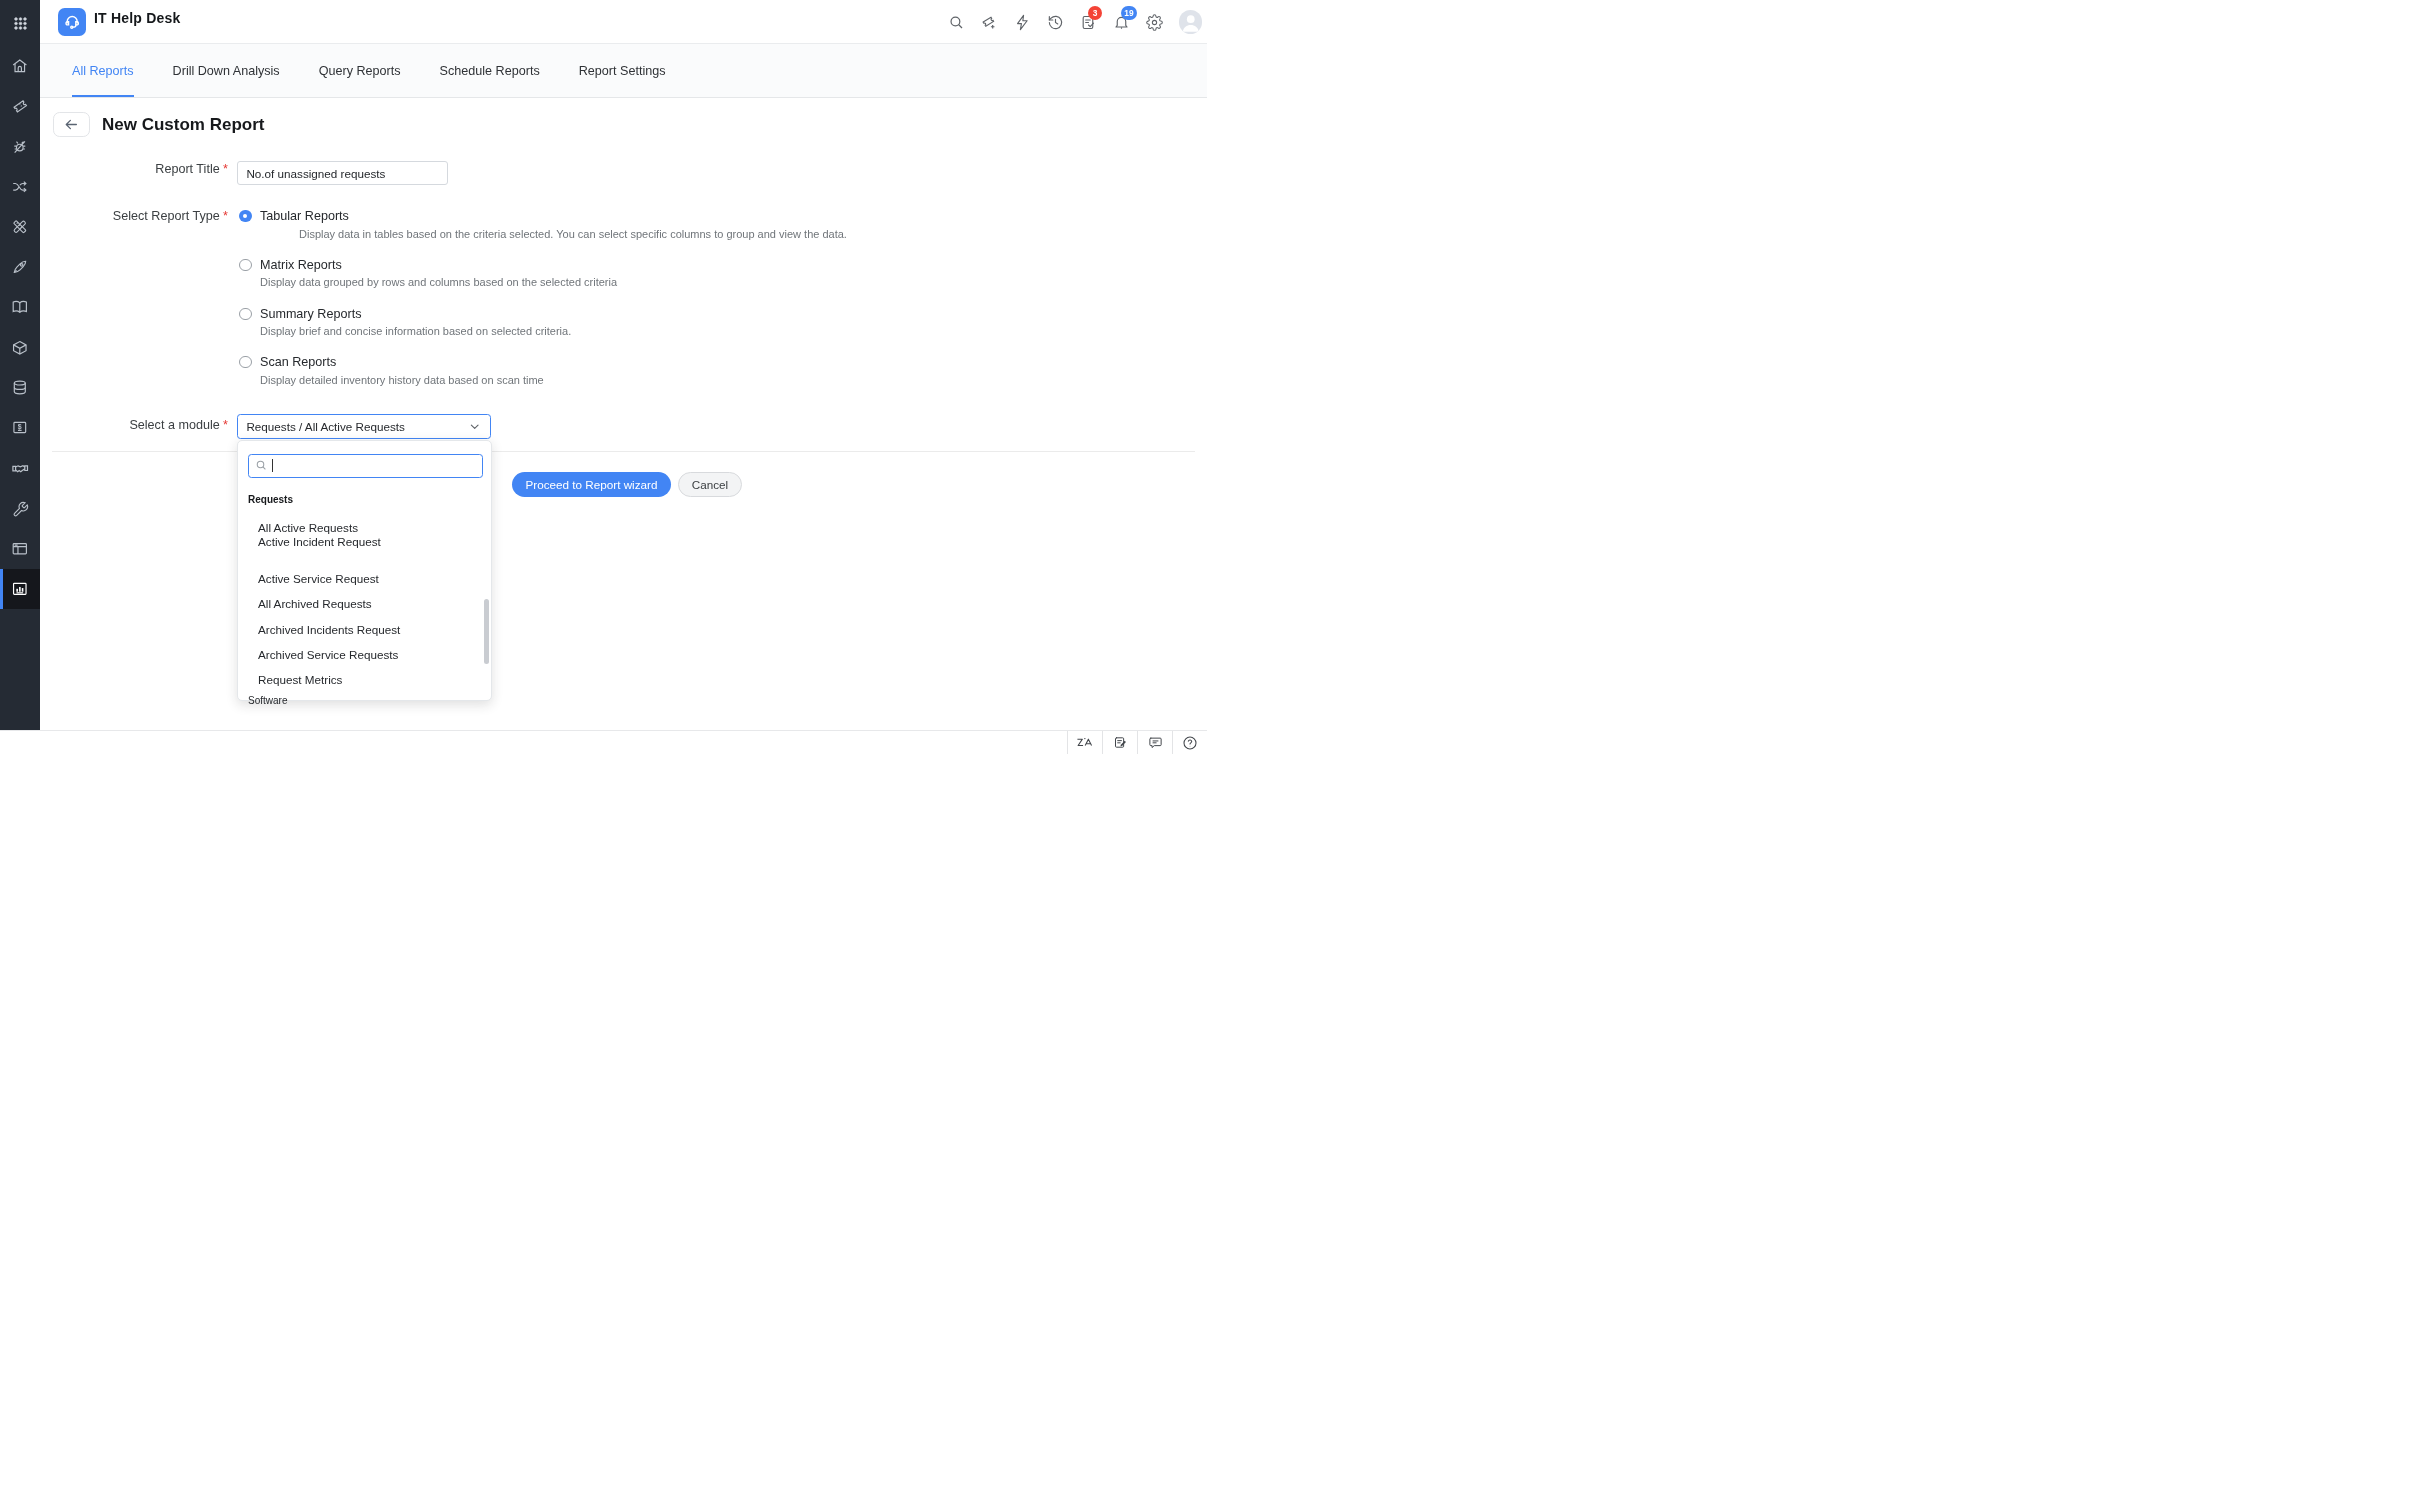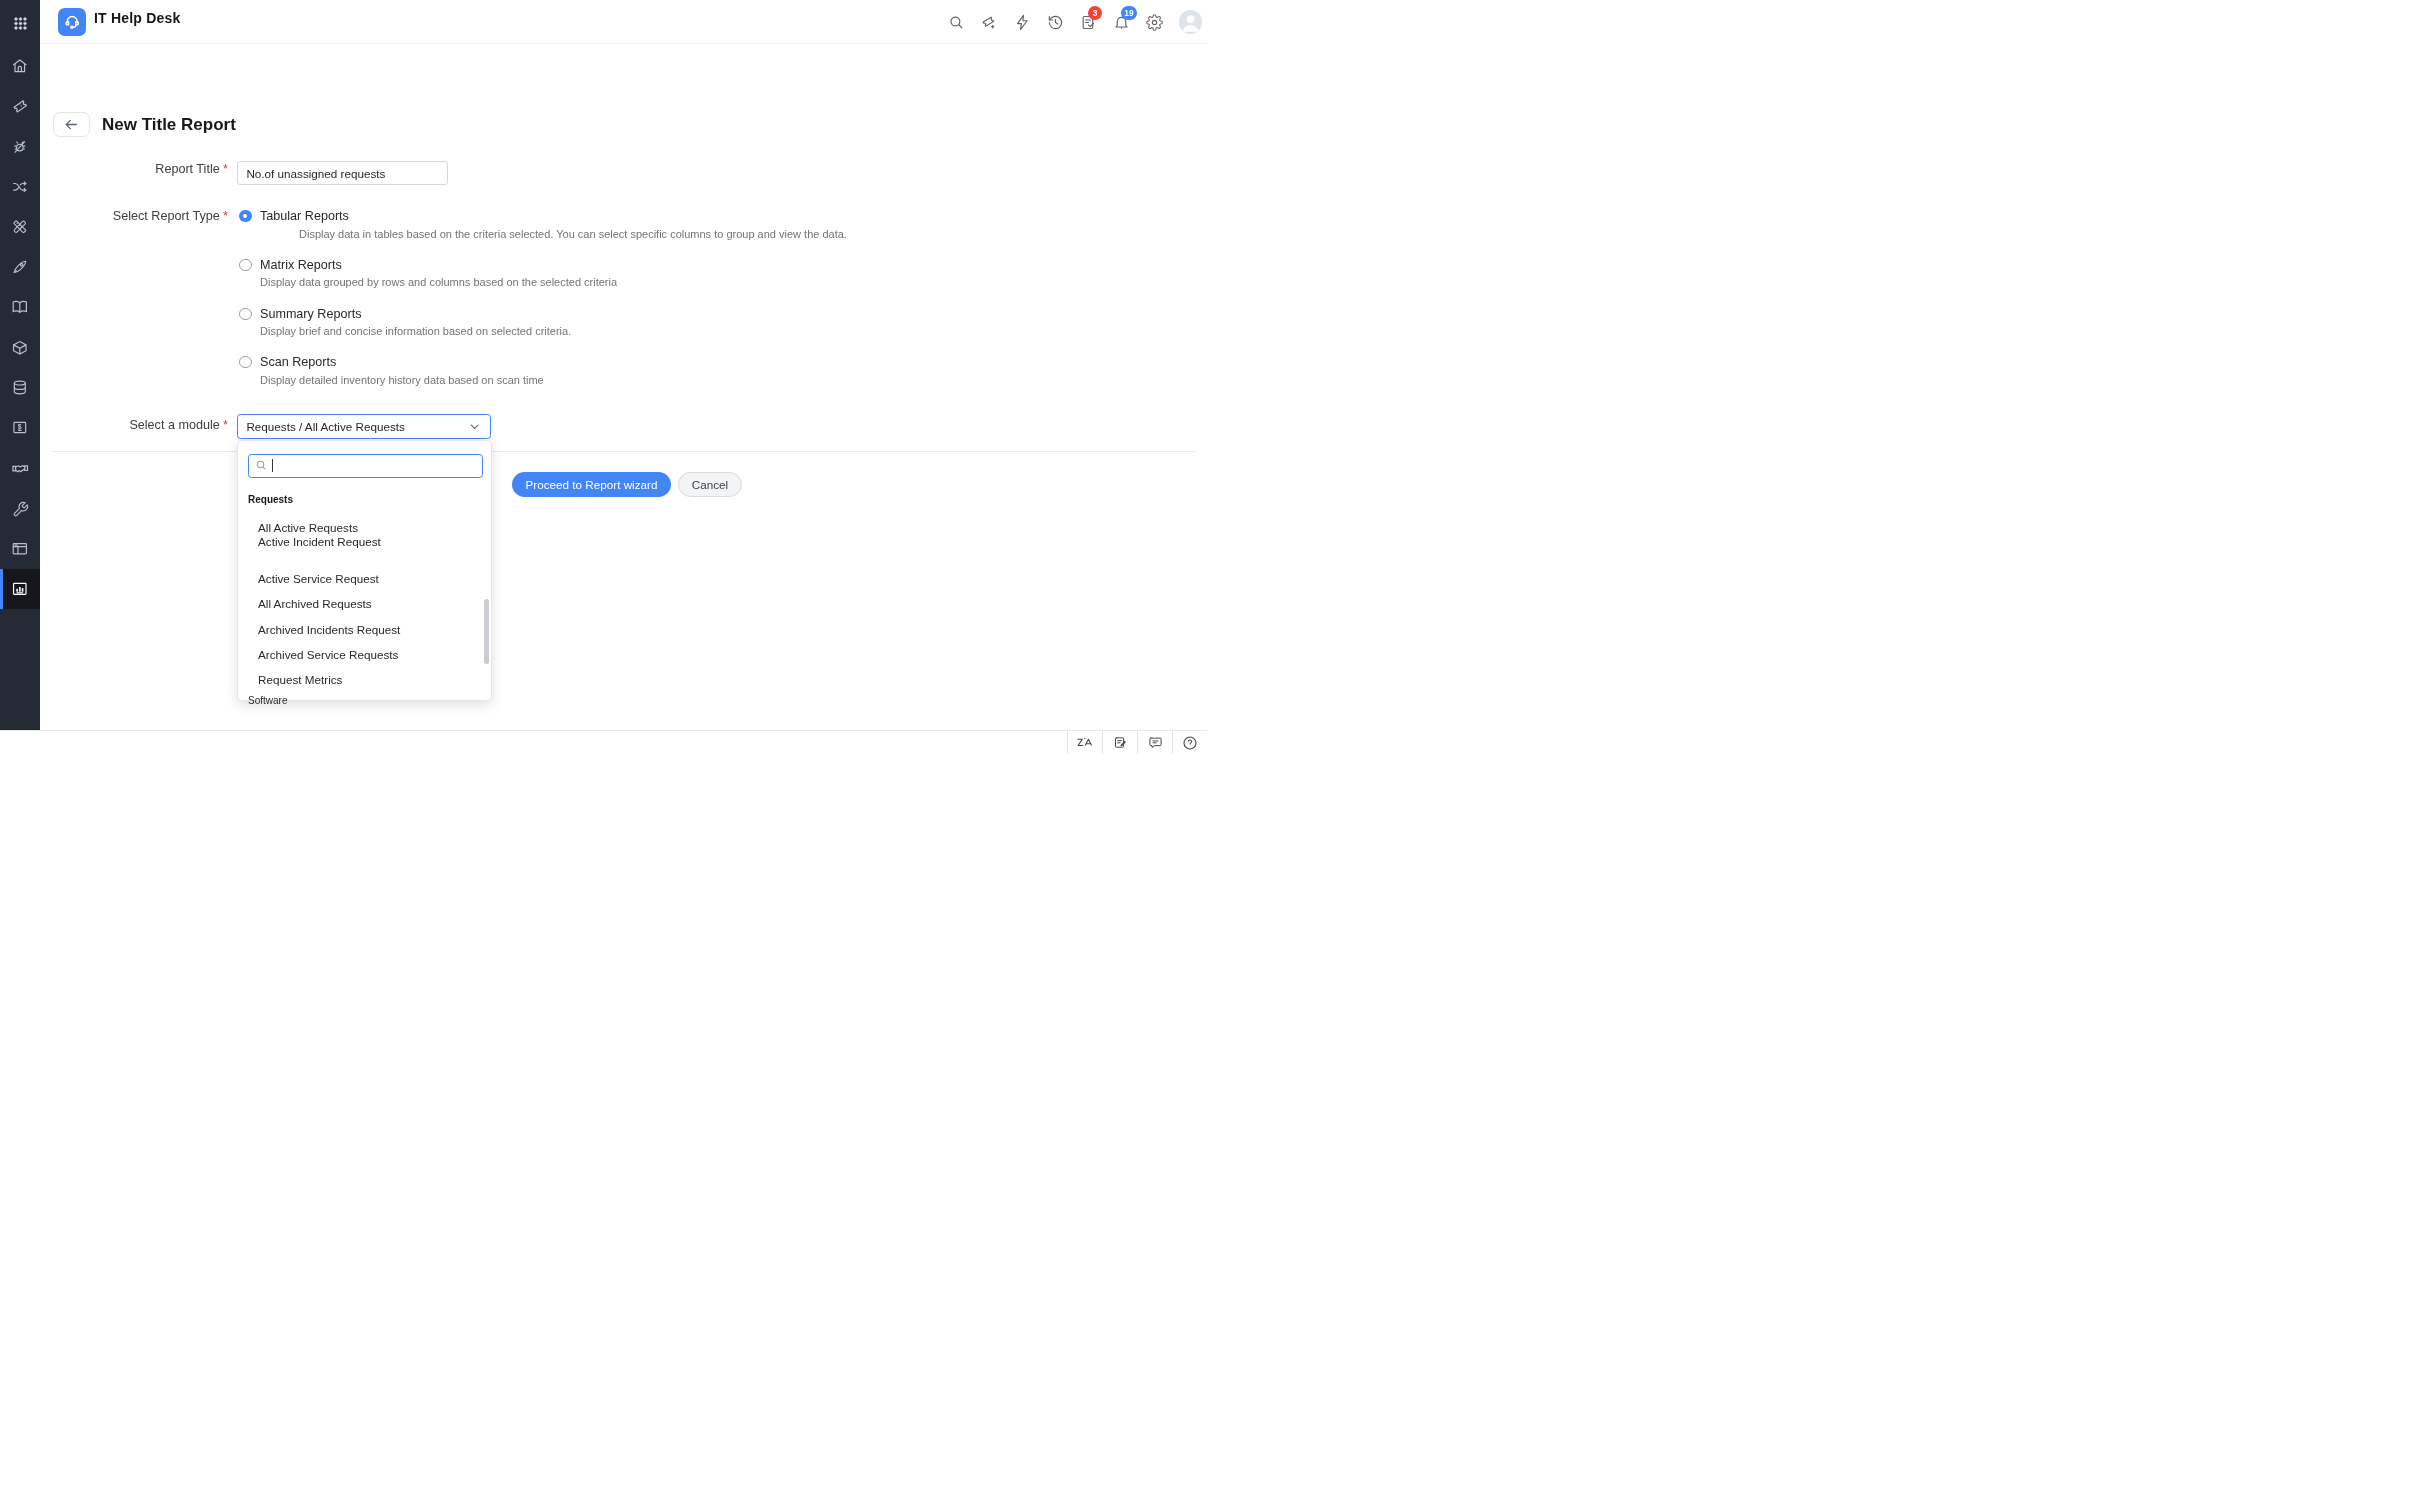--- a/index.html
+++ b/index.html
@@ -298,31 +298,38 @@
       </div>
       <div class="avatar">
         <svg width="23.5" height="23.5" viewBox="0 0 28 28">
             <circle cx="14" cy="11" r="4.6" fill="#fff"></circle>
             <path d="M4.5 26c.8-5.2 4.6-8 9.5-8s8.7 2.8 9.5 8z" fill="#fff"></path>
           </svg>
       </div>
     </div>
   </div>
 
+  <div class="tabstrip">
+    <div class="tab active">All Reports</div>
+    <div class="tab">Drill Down Analysis</div>
+    <div class="tab">Query Reports</div>
+    <div class="tab">Schedule Reports</div>
+    <div class="tab">Report Settings</div>
+  </div>
 
   <div class="content">
 
     <div class="back-btn">
       <span>
         <svg width="15" height="15" viewBox="0 0 20 20" fill="none" stroke="#5a6472" stroke-width="1.7" stroke-linecap="round" stroke-linejoin="round">
             <path d="M16.5 10h-13M8.5 4.5 3 10l5.5 5.5"></path>
           </svg>
       </span>
     </div>
-    <div class="page-title">New Title Report</div>
+    <div class="page-title">New Custom Report</div>
 
     <div class="flabel lbl-title">
       <span>Report Title</span><span class="req">*</span>
     </div>
     <input class="title-input" type="text" value="No.of unassigned requests" style="">
 
     <div class="flabel lbl-type">
       <span>Select Report Type</span><span class="req">*</span>
     </div>
 

